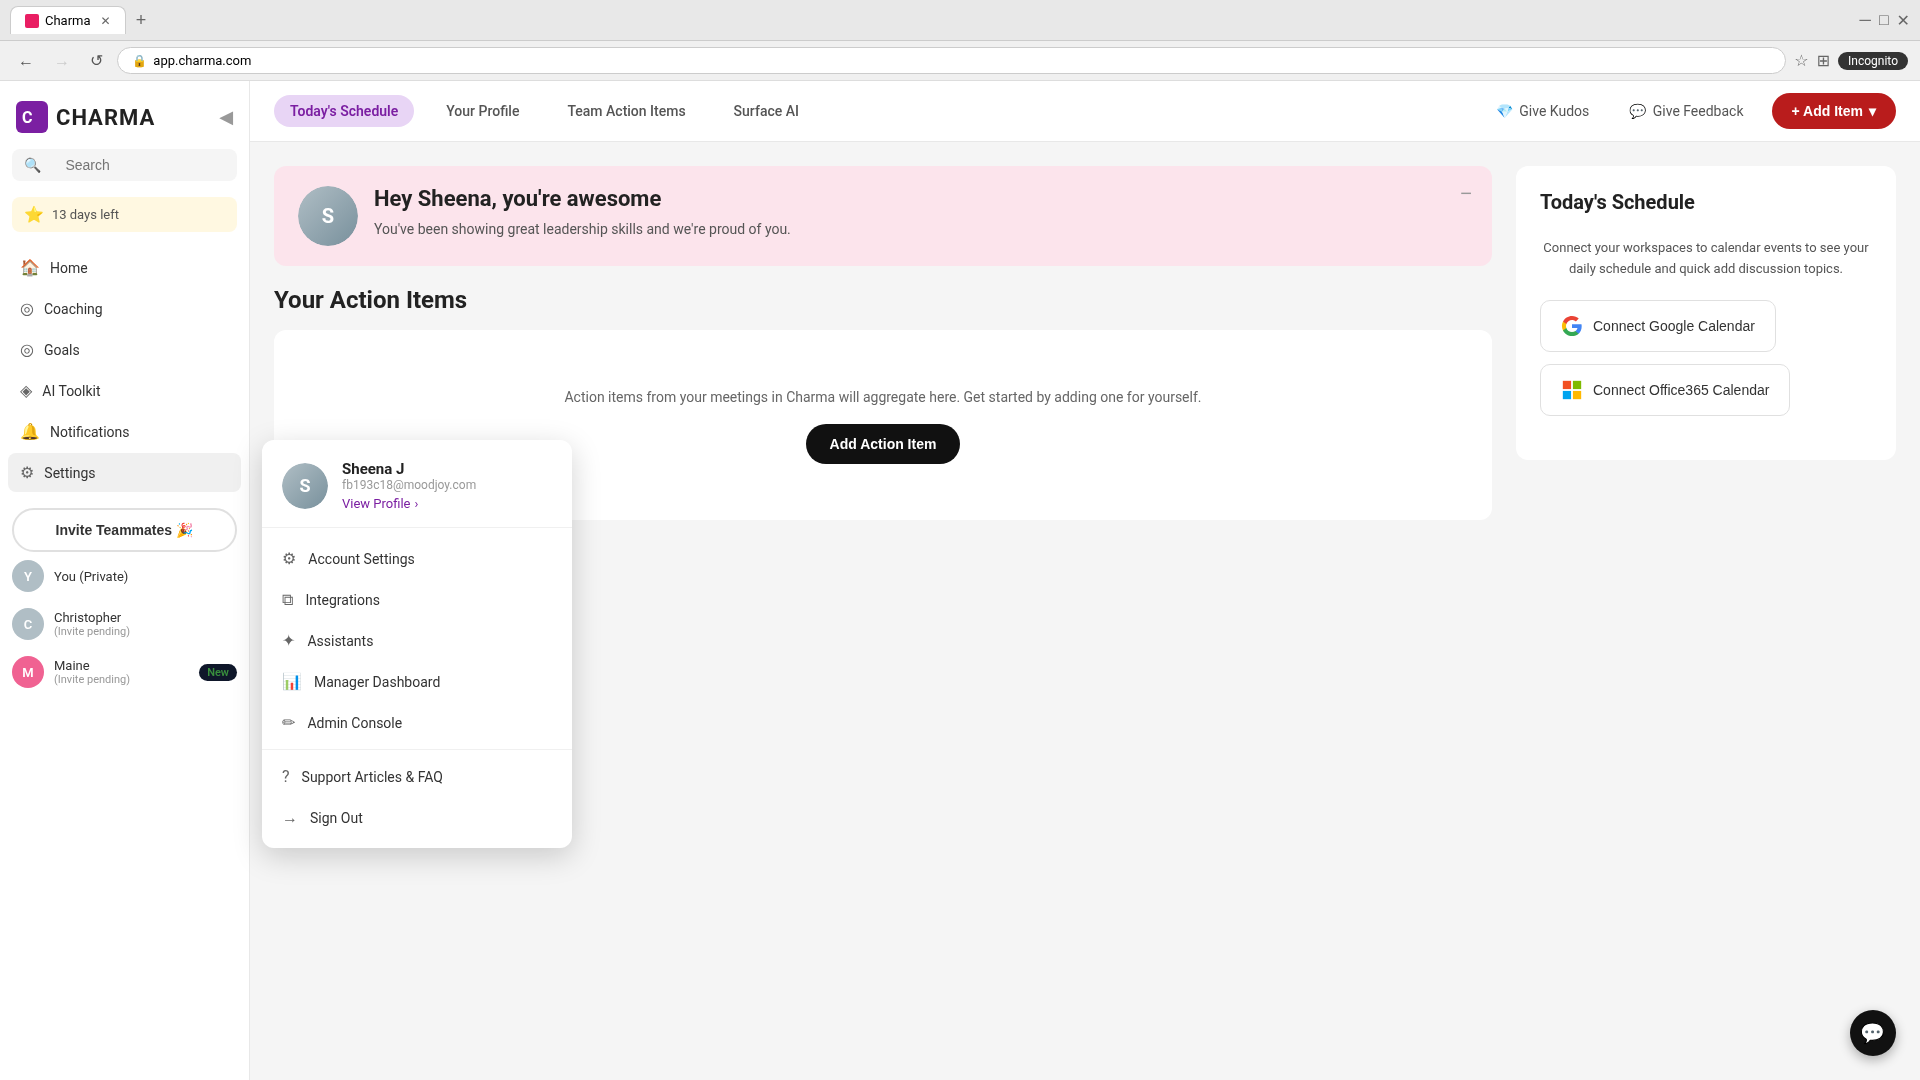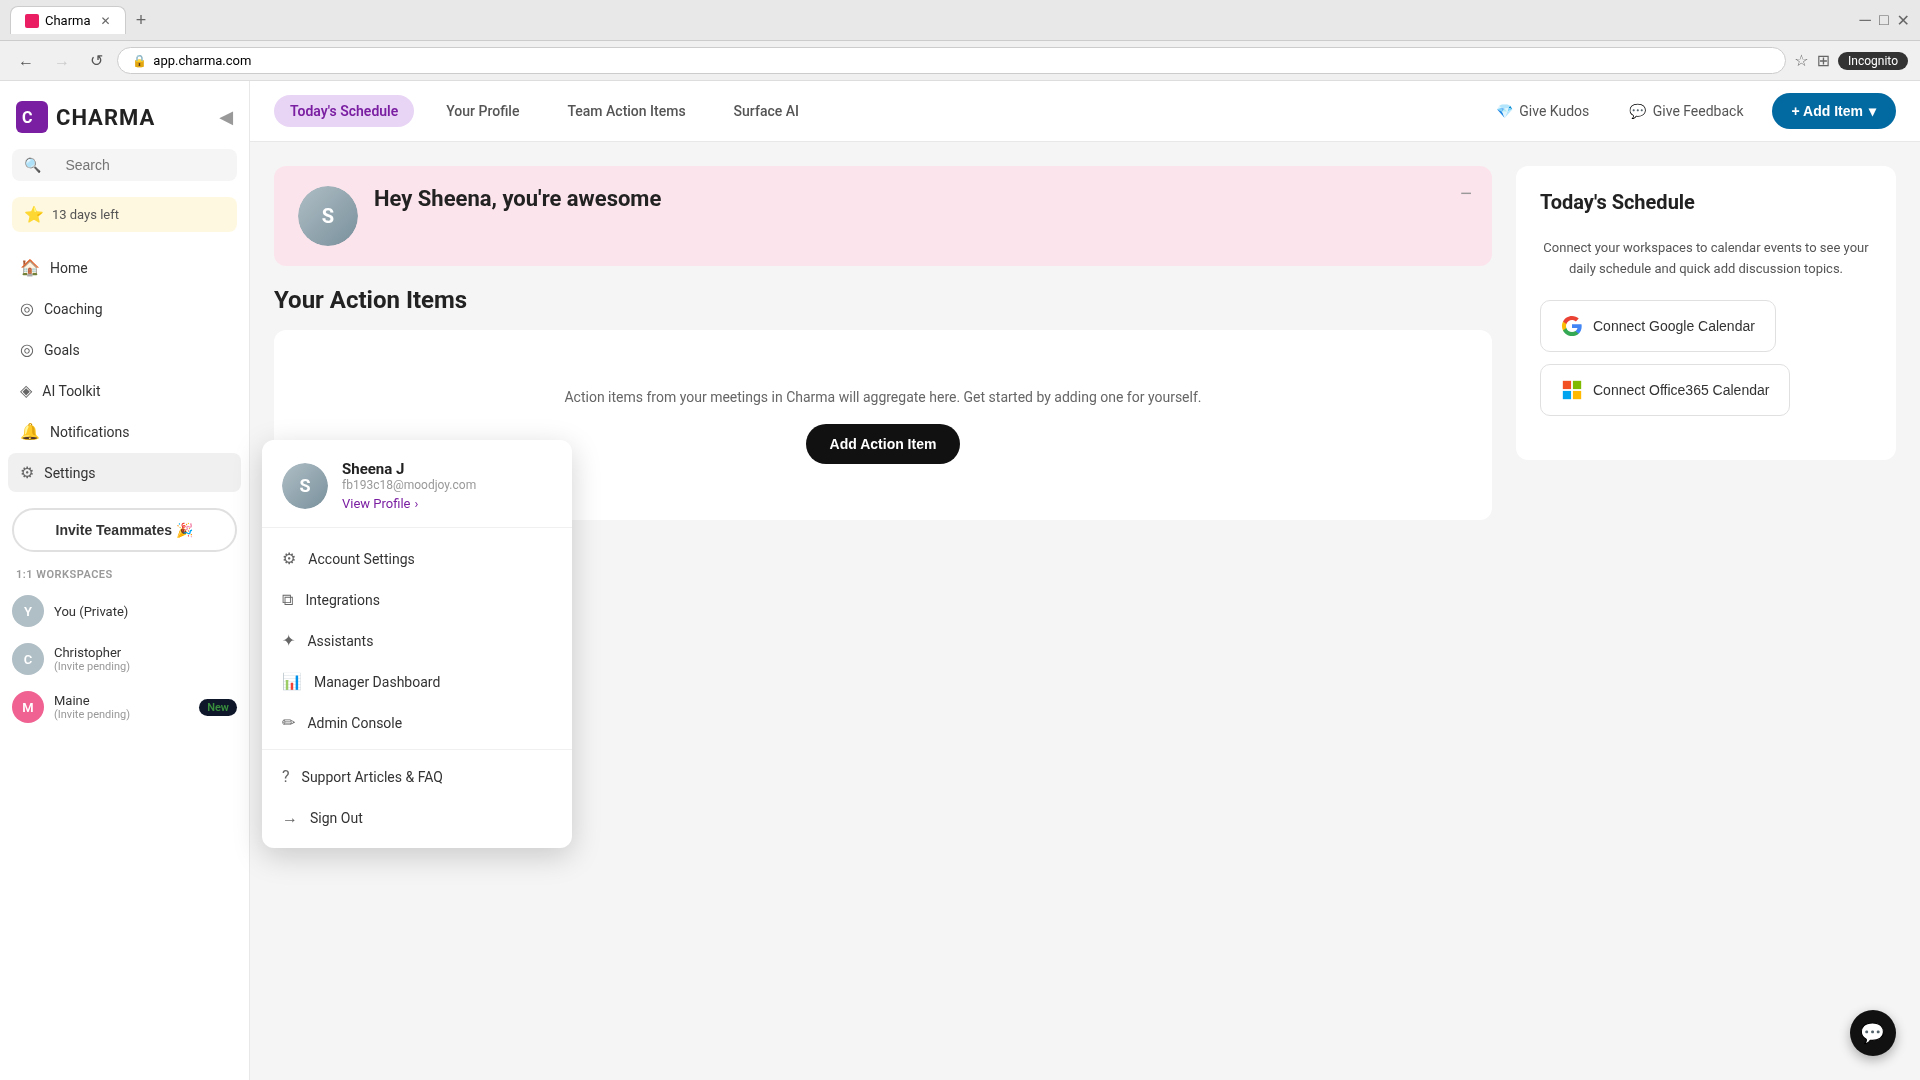--- a/index.html
+++ b/index.html
@@ -54,21 +54,21 @@
 
     
     .main-content { flex: 1; display: flex; flex-direction: column; overflow: hidden; background: #f5f5f5; }
 
     
     .top-nav { background: #fff; border-bottom: 1px solid #e8e8e8; padding: 12px 24px; display: flex; align-items: center; gap: 16px; }
     .nav-tab { padding: 8px 16px; border-radius: 20px; font-size: 14px; cursor: pointer; color: #555; font-weight: 500; }
     .nav-tab.active { background: #e8d5f5; color: #7b1fa2; font-weight: 600; }
     .nav-spacer { flex: 1; }
     .nav-action { display: flex; align-items: center; gap: 6px; font-size: 14px; color: #555; cursor: pointer; padding: 8px 12px; border-radius: 8px; }
-    .add-item-btn { background: #0369a1; color: #fff; border: none; border-radius: 20px; padding: 10px 20px; font-size: 14px; font-weight: 600; cursor: pointer; display: flex; align-items: center; gap: 6px; }
+    .add-item-btn { background: #b91c1c; color: #fff; border: none; border-radius: 20px; padding: 10px 20px; font-size: 14px; font-weight: 600; cursor: pointer; display: flex; align-items: center; gap: 6px; }
 
     
     .content-area { display: flex; flex: 1; overflow: hidden; padding: 24px; gap: 24px; }
     .content-left { flex: 1; display: flex; flex-direction: column; gap: 20px; overflow-y: auto; }
     .content-right { width: 380px; flex-shrink: 0; }
 
     
     .greeting-card { background: #fce4ec; border-radius: 12px; padding: 20px 24px; display: flex; align-items: flex-start; gap: 16px; position: relative; }
     .greeting-avatar { width: 60px; height: 60px; border-radius: 50%; overflow: hidden; flex-shrink: 0; }
     .greeting-content h2 { font-size: 22px; font-weight: 700; color: #222; margin-bottom: 8px; }
@@ -182,21 +182,20 @@
       <div class="sidebar-item active">
         <span class="sidebar-item-icon">⚙</span>
         <span>Settings</span>
       </div>
     </div>
 
     <button class="invite-btn">
       <span>Invite Teammates 🎉</span>
     </button>
 
-    <div class="sidebar-section-label">1:1 Workspaces</div>
 
     <div class="workspace-item">
       <div class="avatar-placeholder av-you">Y</div>
       <div>
         <div class="workspace-name">You (Private)</div>
       </div>
     </div>
     <div class="workspace-item">
       <div class="avatar-placeholder av-christopher" style="background:#b0bec5;">C</div>
       <div>
@@ -246,20 +245,21 @@
 
     <div class="content-area">
       <div class="content-left">
 
         <div class="greeting-card">
           <div class="greeting-avatar">
             <div style="width:60px;height:60px;border-radius:50%;background:linear-gradient(135deg,#b0bec5,#78909c);display:flex;align-items:center;justify-content:center;color:#fff;font-size:20px;font-weight:700;">S</div>
           </div>
           <div class="greeting-content">
             <h2>Hey Sheena, you're awesome</h2>
+            <p>You've been showing great leadership skills and we're proud of you.</p>
           </div>
           <button class="greeting-close">−</button>
         </div>
 
         <div>
           <div class="section-title">Your Action Items</div>
           <div class="action-items-card">
             <div class="empty-state">
               <p>Action items from your meetings in Cha​rma will aggregate here. Get started by adding one for yourself.</p>
               <button class="add-action-btn">

